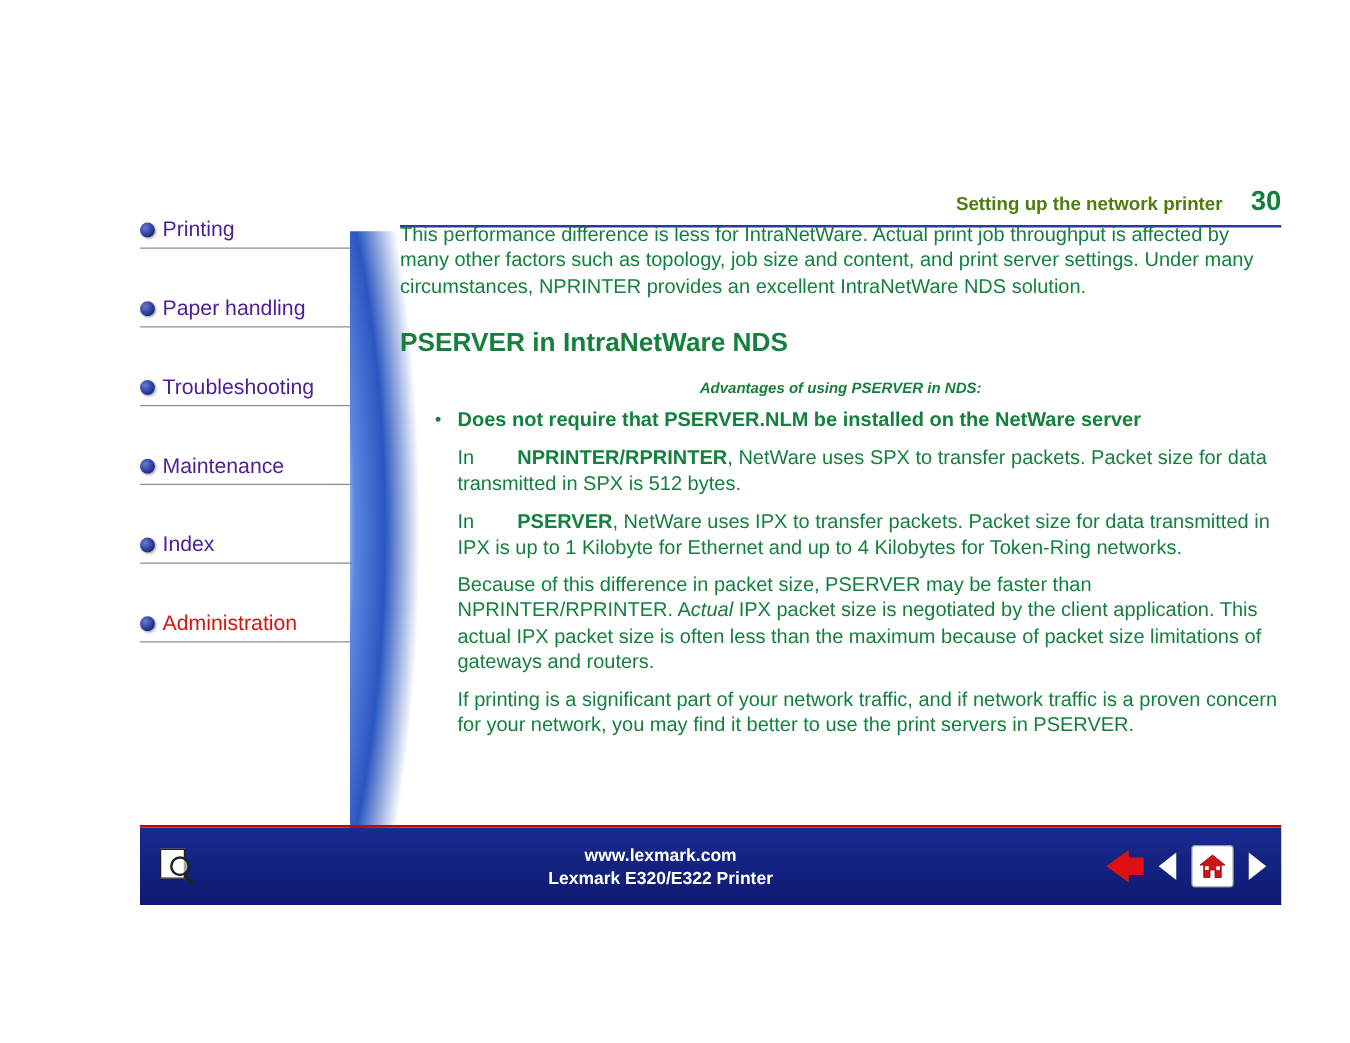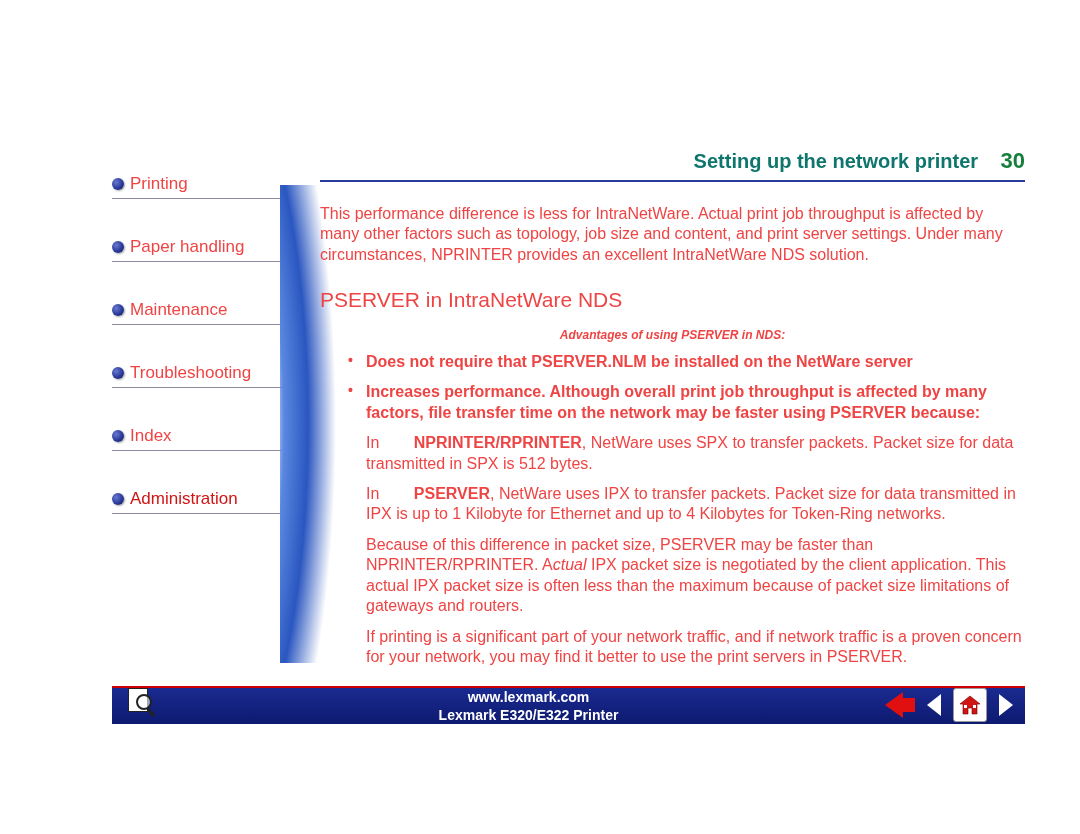--- a/index.html
+++ b/index.html
@@ -18,23 +18,23 @@
   .header {
     position: absolute;
     top: 148px;
     left: 320px;
     right: 55px;
     text-align: right;
     border-bottom: 2px solid #2a3a9a;
     padding-bottom: 6px;
   }
   .header-title {
-    color: #0f766e;
+    color: #4d7c0f;
     font-weight: bold;
-    font-size: 20px;
+    font-size: 15px;
   }
   .header-pagenum {
     color: #15803d;
     font-weight: bold;
     font-size: 22px;
     margin-left: 18px;
   }
   .sidebar {
     position: absolute;
     left: 112px;
@@ -50,61 +50,61 @@
     cursor: pointer;
   }
   .nav-bullet {
     width: 12px; height: 12px;
     border-radius: 50%;
     background: radial-gradient(circle at 35% 35%, #6a7ad0 0%, #2a3a9a 55%, #08124a 100%);
     box-shadow: 1px 1px 2px rgba(0,0,0,0.35);
     margin-right: 6px;
     flex: 0 0 auto;
   }
-  .nav-label { font-size: 17px; color: #ef4444; }
+  .nav-label { font-size: 17px; color: #4c1d95; }
   .nav-label.active { color: #d01515; }
   .blue-curve {
     position: absolute;
     left: 280px;
     top: 185px;
     width: 70px;
     height: 478px;
     background: radial-gradient(ellipse 200px 600px at -120px 50%, rgba(255,255,255,0) 55%, #5a88e0 62%, #2a56c0 74%, rgba(255,255,255,0) 88%);
     pointer-events: none;
   }
   .content {
     position: absolute;
     left: 320px;
-    top: 204px;
+    top: 179px;
     right: 55px;
     font-size: 16px;
-    color: #ef4444;
+    color: #15803d;
     line-height: 1.28;
   }
   .para { margin-bottom: 14px; }
-  .h2 { font-size: 21px; font-weight: normal; margin: 22px 0 14px 0; }
+  .h2 { font-size: 21px; font-weight: bold; margin: 22px 0 14px 0; }
   .h3 { font-size: 12px; font-weight: bold; font-style: italic; margin: 10px 0 8px 0; text-align: center; }
   ul.bullets { list-style: none; margin-left: 28px; font-weight: bold; }
   ul.bullets > li { position: relative; padding-left: 18px; margin-bottom: 10px; }
   ul.bullets > li::before {
     content: "•"; position: absolute; left: 0; top: 0; font-size: 14px;
   }
   .sub { margin-left: 46px; margin-bottom: 10px; }
   .b { font-weight: bold; padding-left: 30px; }
   .i { font-style: italic; }
   .footer {
     position: absolute;
     left: 112px;
     right: 55px;
     bottom: 110px;
-    height: 38px;
+    height: 64px;
     background: linear-gradient(#1a2a90, #0d1a70);
     border-top: 2px solid #c00;
     display: flex;
-    align-items: flex-start;
+    align-items: center;
     color: #fff;
   }
   .footer-left {
     width: 60px;
     display: flex;
     align-items: center;
     justify-content: center;
   }
   .mag-icon {
     position: relative;
@@ -203,25 +203,25 @@
     <div class="nav-item">
       <span class="nav-bullet"></span>
       <span class="nav-label">Printing</span>
     </div>
     <div class="nav-item">
       <span class="nav-bullet"></span>
       <span class="nav-label">Paper handling</span>
     </div>
     <div class="nav-item">
       <span class="nav-bullet"></span>
+      <span class="nav-label">Troubleshooting</span>
+    </div>
+    <div class="nav-item">
+      <span class="nav-bullet"></span>
       <span class="nav-label">Maintenance</span>
-    </div>
-    <div class="nav-item">
-      <span class="nav-bullet"></span>
-      <span class="nav-label">Troubleshooting</span>
     </div>
     <div class="nav-item">
       <span class="nav-bullet"></span>
       <span class="nav-label">Index</span>
     </div>
     <div class="nav-item">
       <span class="nav-bullet"></span>
       <span class="nav-label active">Administration</span>
     </div>
   </div>
@@ -230,21 +230,20 @@
 
   <div class="content">
     <p class="para">This performance difference is less for IntraNetWare. Actual print job throughput is affected by many other factors such as topology, job size and content, and print server settings. Under many circumstances, NPRINTER provides an excellent IntraNetWare NDS solution.</p>
 
     <h2 class="h2">PSERVER in IntraNetWare NDS</h2>
 
     <h3 class="h3">Advantages of using PSERVER in NDS:</h3>
 
     <ul class="bullets">
       <li>Does not require that PSERVER.NLM be installed on the NetWare server</li>
-      <li>Increases performance. Although overall print job throughput is affected by many factors, file transfer time on the network may be faster using PSERVER because:</li>
     </ul>
 
     <p class="sub">
       <span>In </span><span class="b">NPRINTER/RPRINTER</span><span>, NetWare uses SPX to transfer packets. Packet size for data transmitted in SPX is 512 bytes.</span>
     </p>
 
     <p class="sub">
       <span>In </span><span class="b">PSERVER</span><span>, NetWare uses IPX to transfer packets. Packet size for data transmitted in IPX is up to 1 Kilobyte for Ethernet and up to 4 Kilobytes for Token-Ring networks.</span>
     </p>
 

